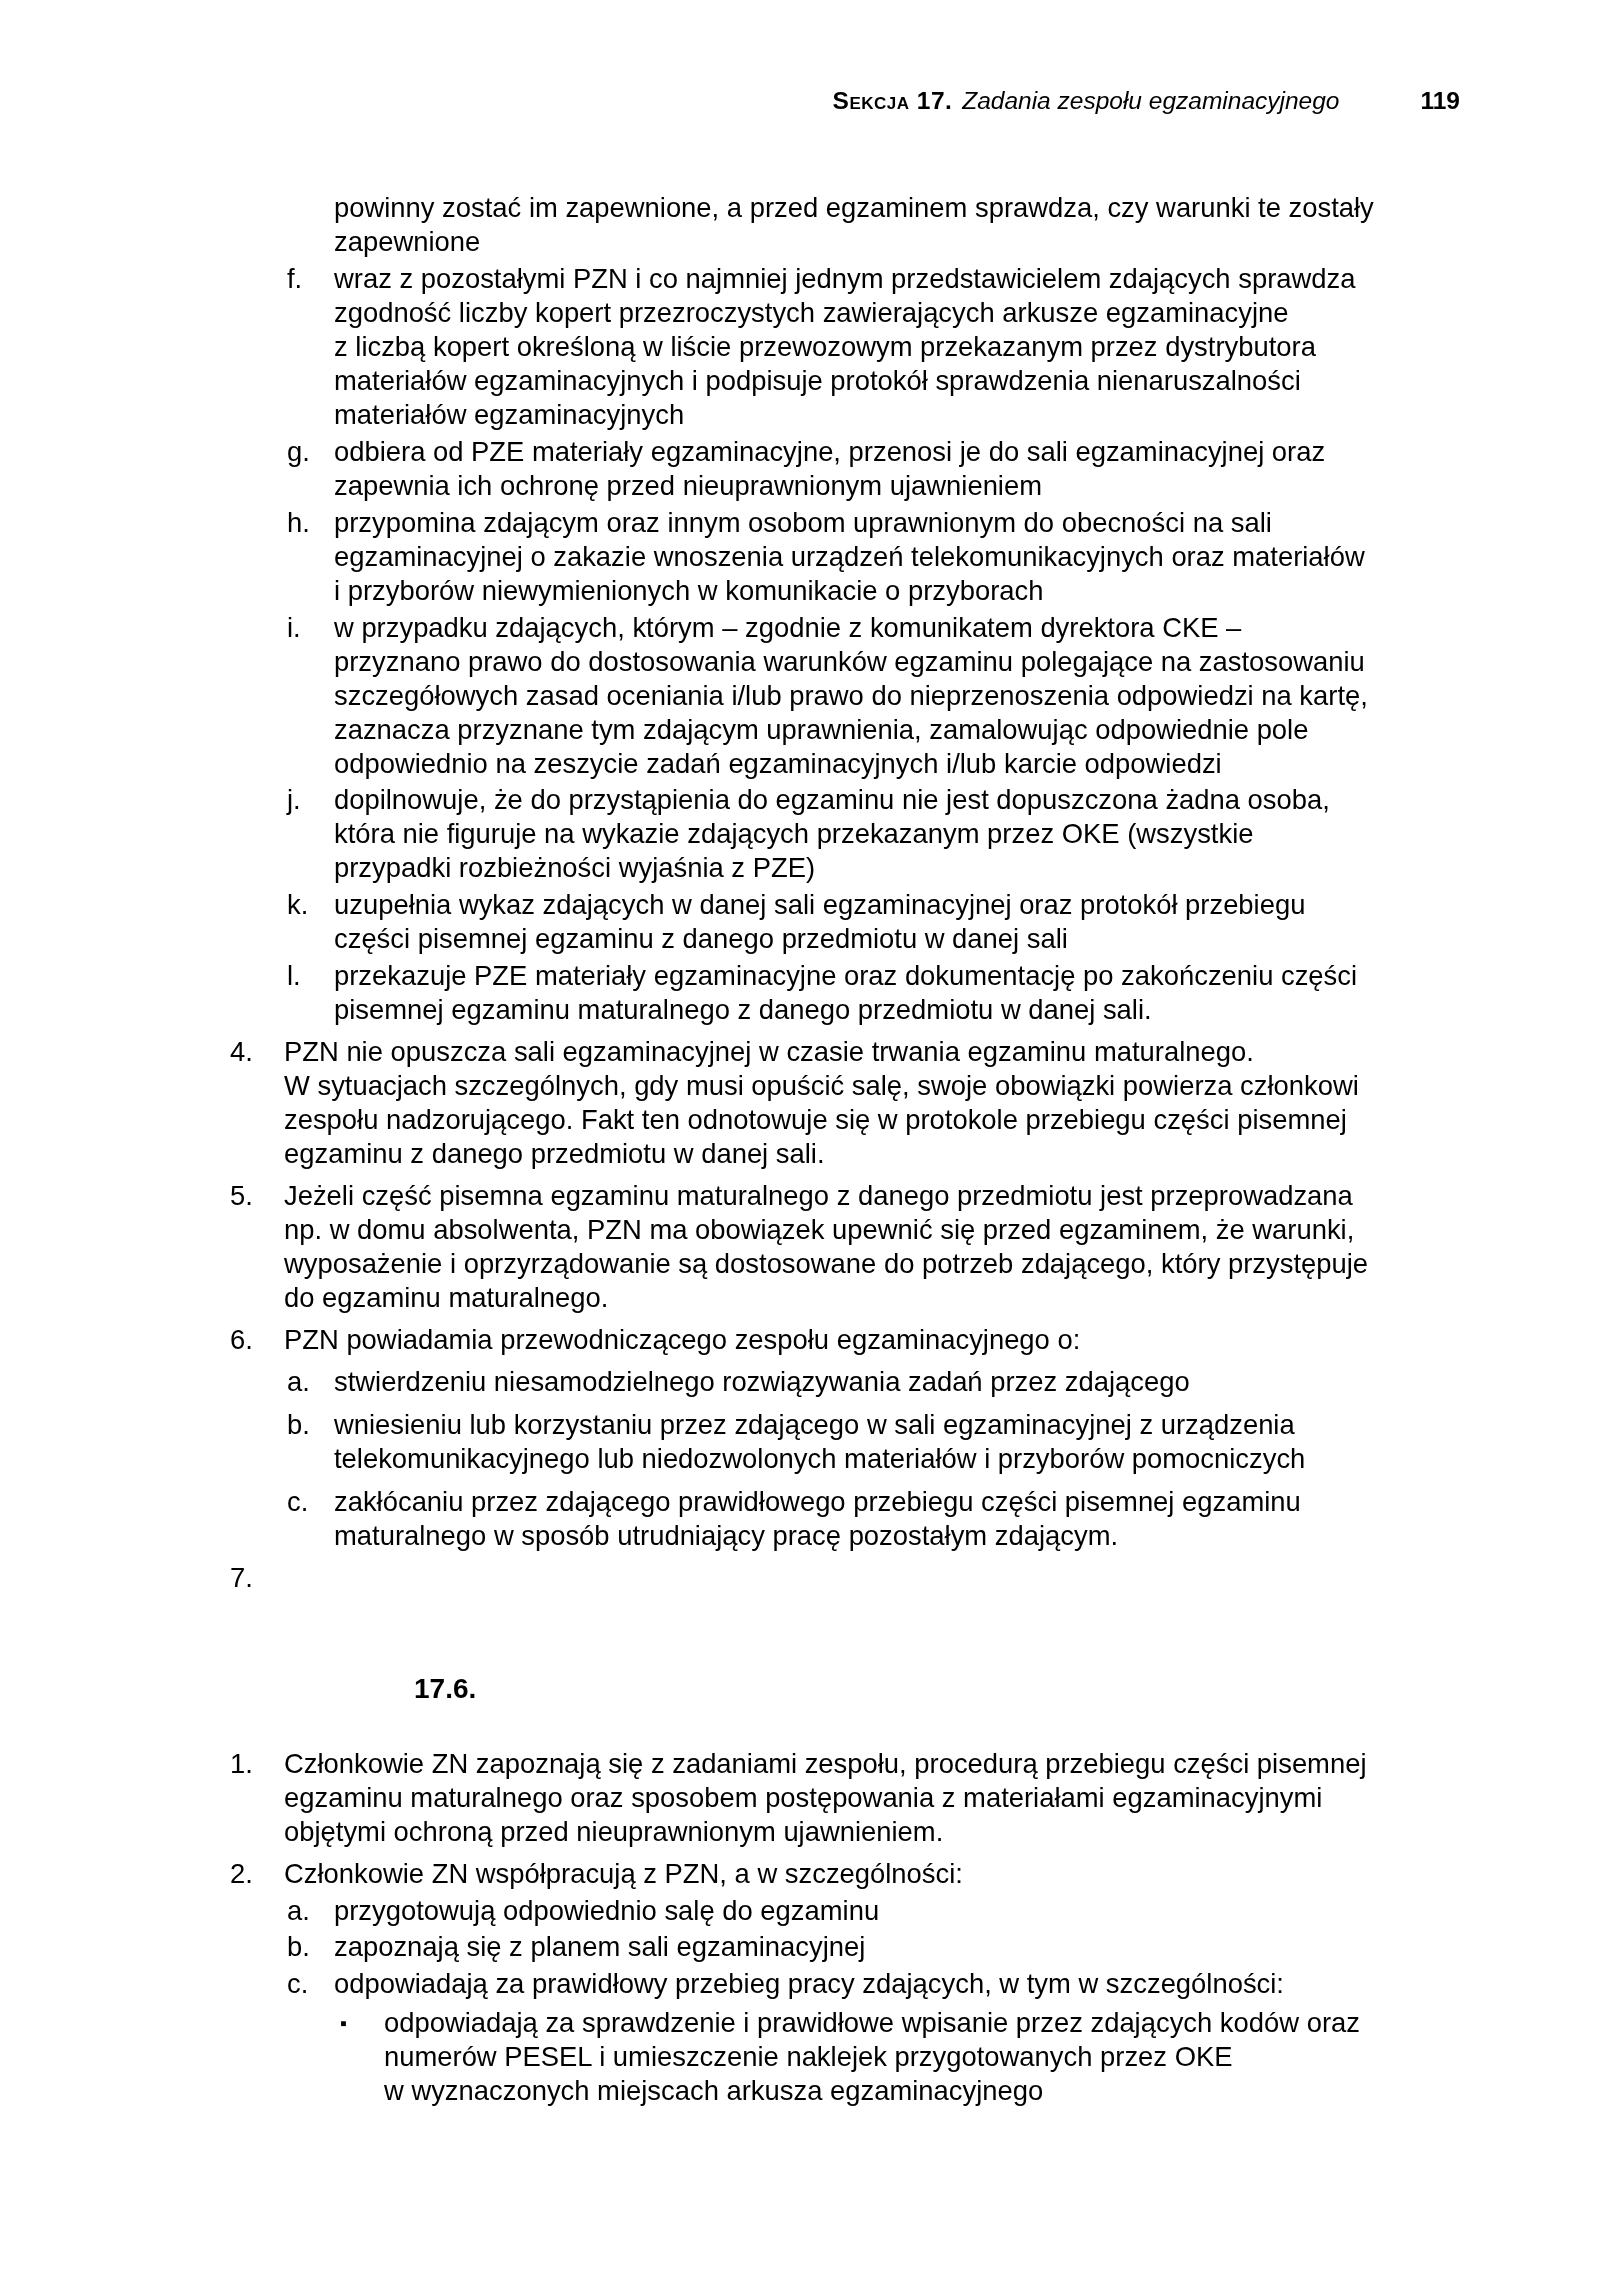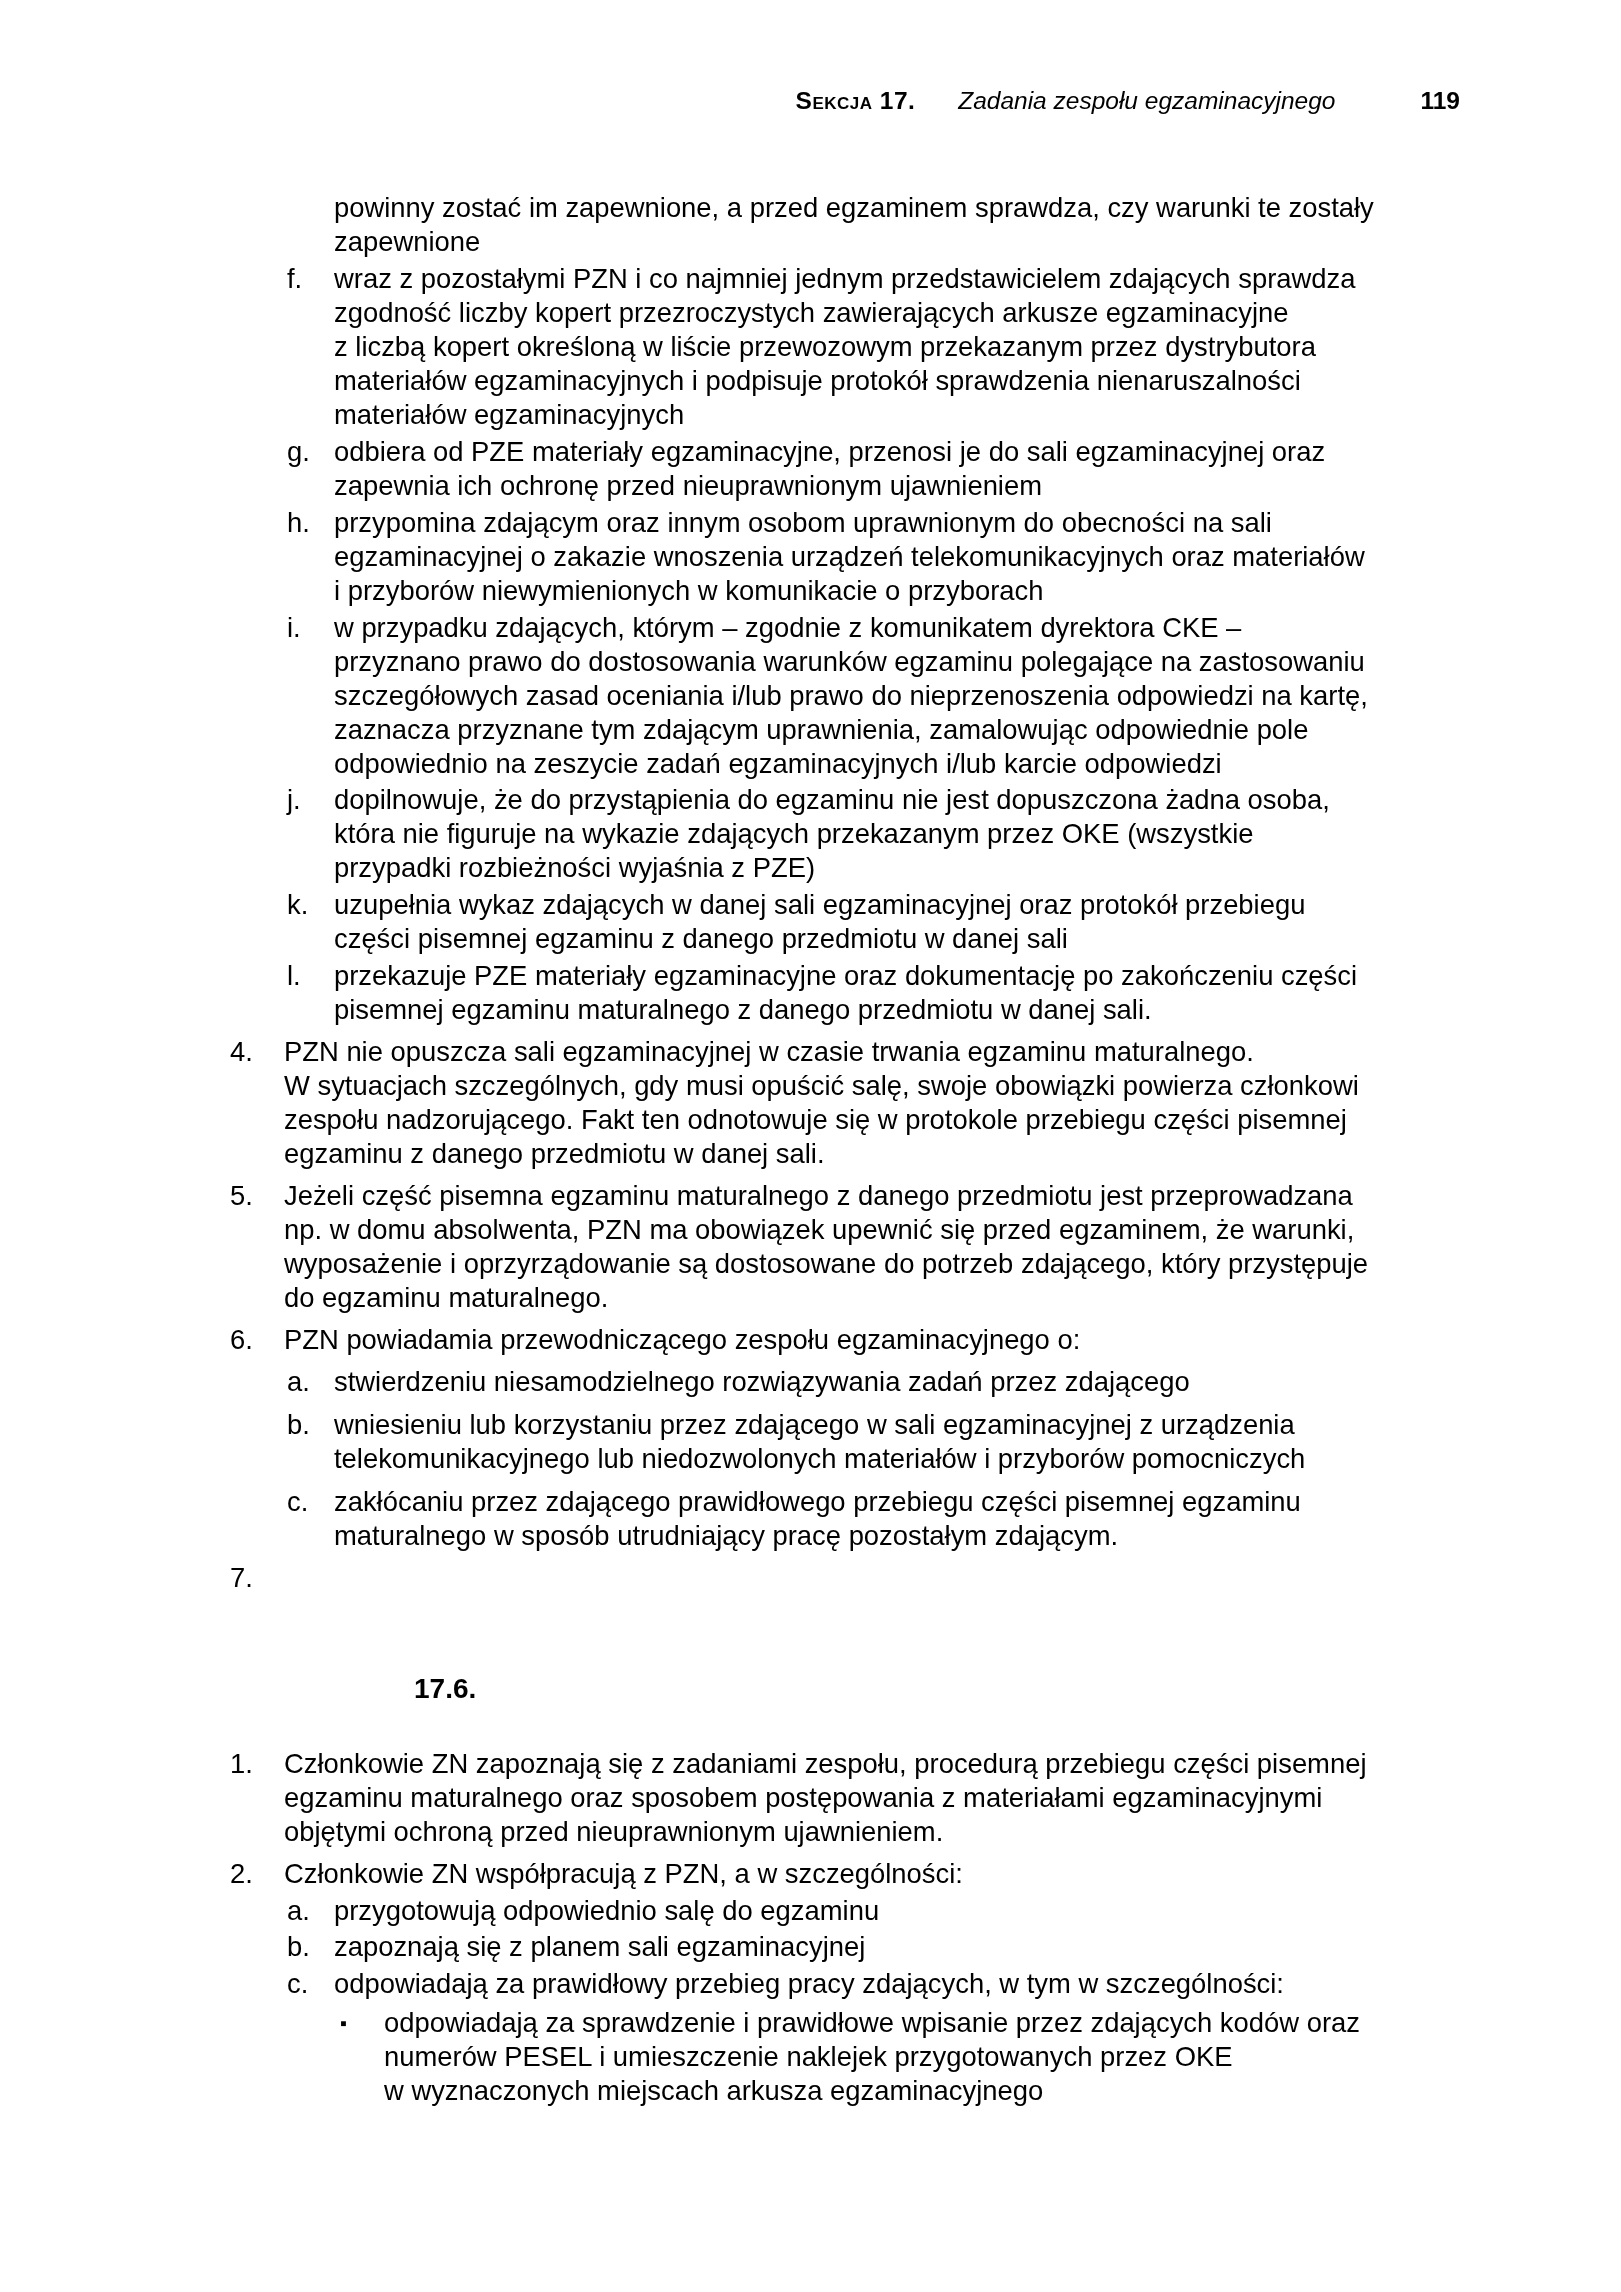--- a/index.html
+++ b/index.html
@@ -20,30 +20,29 @@
   }
 
   
   .header {
     display: flex;
     justify-content: flex-end;
     align-items: baseline;
     padding: 86px 161px 0 0;
     font-size: 24.5px;
     line-height: 29px;
-    gap: 33px;
   }
   .hdr-label {
     font-weight: bold;
     font-variant: small-caps;
     letter-spacing: 0.5px;
     margin-right: 9.8px;
   }
   .hdr-title { font-style: italic; }
-  .hdr-page  { font-weight: bold; margin-left: 52px; text-align: center; }
+  .hdr-page  { font-weight: bold; margin-left: 81px; text-align: center; }
 
   
   .content {
     margin-top: 76px;
     padding-left: 230px;
     padding-right: 68px;
     font-size: 27.4px;
     line-height: 34px;
   }
   .text  { white-space: pre-line; }

